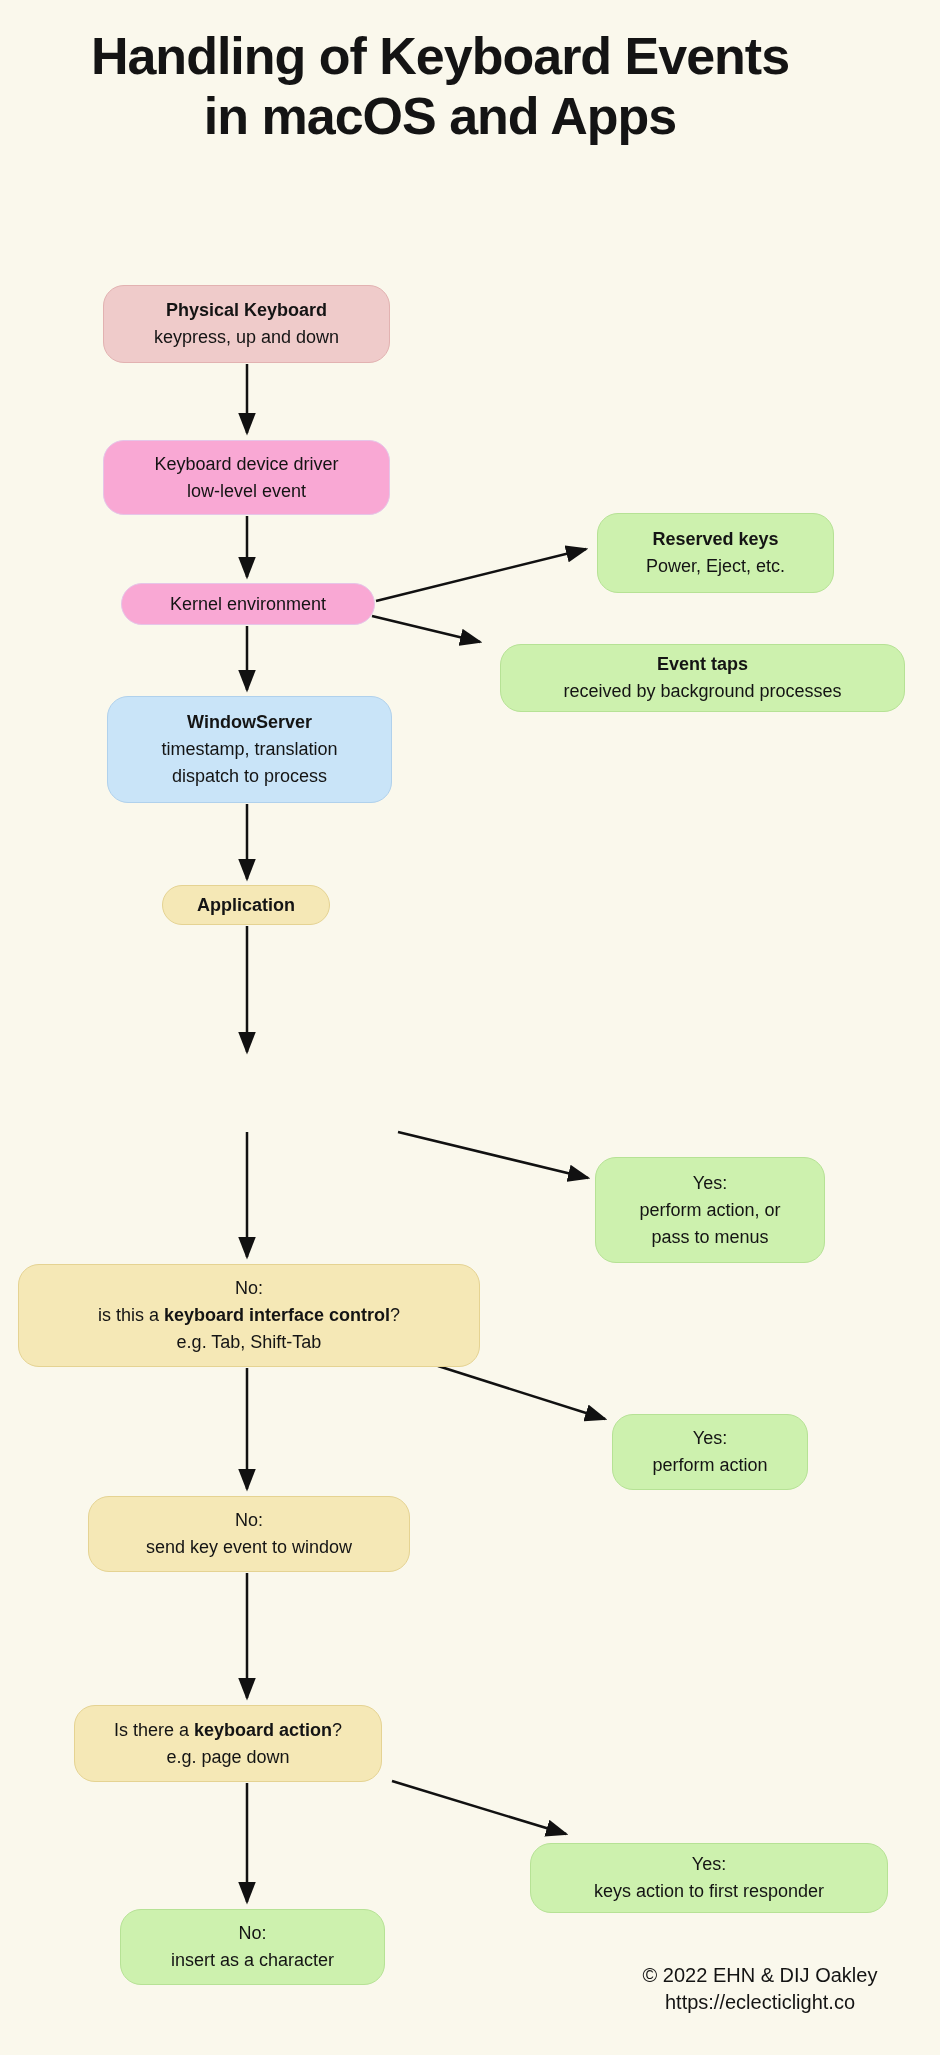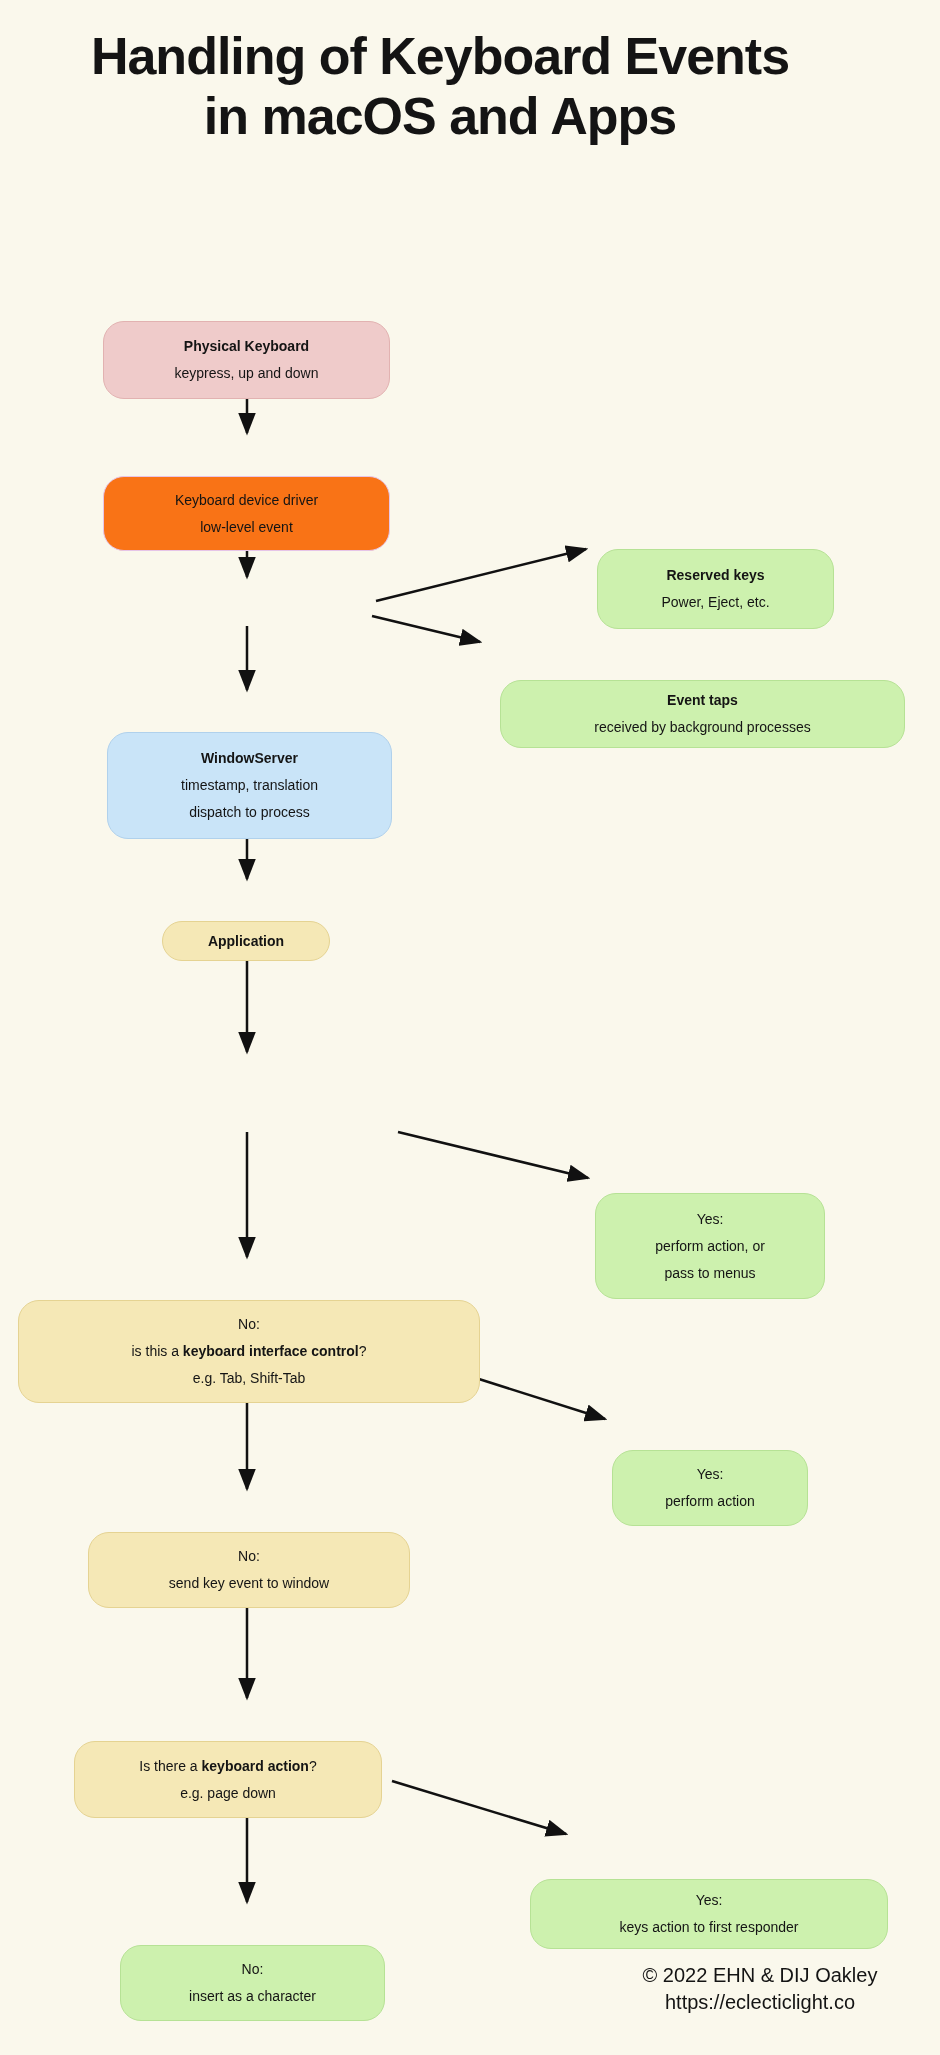--- a/index.html
+++ b/index.html
@@ -10,27 +10,27 @@
     overflow:hidden;
   }
   .title {
     position:absolute; left:0; top:26px; width:880px;
     text-align:center; font-weight:bold; font-size:52px; line-height:60px;
     letter-spacing:-1px;
   }
   .node {
     position:absolute; box-sizing:border-box;
     display:flex; flex-direction:column; justify-content:center;
-    text-align:center; font-size:14px; line-height:27px;
-    border-radius:21px; padding:4px 8px;margin-top:36px;
+    text-align:center; font-size:18px; line-height:27px;
+    border-radius:21px; padding:4px 8px;
   }
   .ln { white-space:nowrap; }
   .b { font-weight:bold; }
   .pink   { background:#EFCBCA; border:1.5px solid #E2B2B1; }
-  .lilac  { background:#f97316; border:1.5px solid #E6C5E8; }
+  .lilac  { background:#f9a8d4; border:1.5px solid #E6C5E8; }
   .blue   { background:#C9E4F8; border:1.5px solid #B0D1EC; }
   .yellow { background:#F5E8B6; border:1.5px solid #E5D392; }
   .green  { background:#CDF1AE; border:1.5px solid #B6E295; }
   .arrows { position:absolute; left:0; top:0; pointer-events:none; }
   .footer {
     position:absolute; left:560px; top:1962px; width:400px;
     text-align:center; font-size:20px; line-height:27px;
   }
 </style>
 </head>
@@ -70,20 +70,23 @@
   <div class="node pink" style="left:103px;top:285px;width:287px;height:78px">
     <div class="ln b">Physical Keyboard</div>
     <div class="ln">keypress, up and down</div>
   </div>
 
   <div class="node lilac" style="left:103px;top:440px;width:287px;height:75px">
     <div class="ln">Keyboard device driver</div>
     <div class="ln">low-level event</div>
   </div>
 
+  <div class="node lilac" style="left:121px;top:583px;width:254px;height:42px">
+    <div class="ln">Kernel environment</div>
+  </div>
 
   <div class="node green" style="left:597px;top:513px;width:237px;height:80px">
     <div class="ln b">Reserved keys</div>
     <div class="ln">Power, Eject, etc.</div>
   </div>
 
   <div class="node green" style="left:500px;top:644px;width:405px;height:68px">
     <div class="ln b">Event taps</div>
     <div class="ln">received by background processes</div>
   </div>

